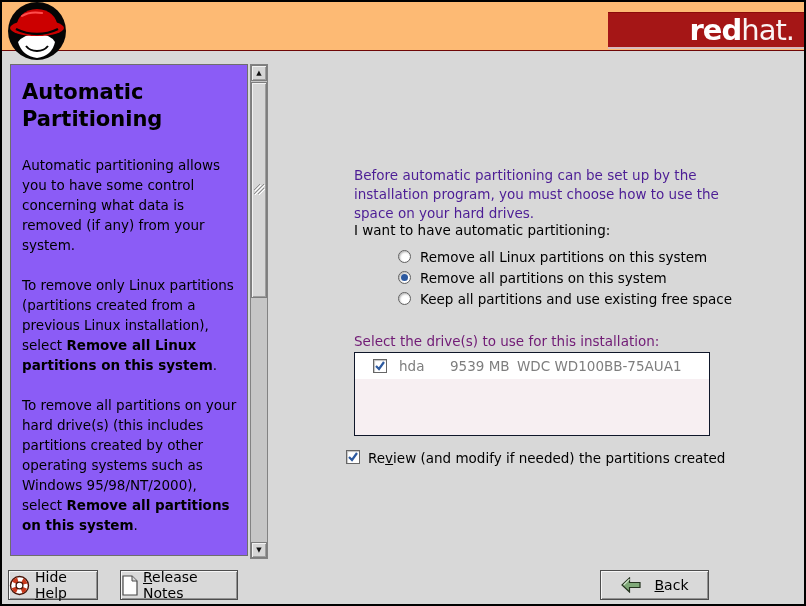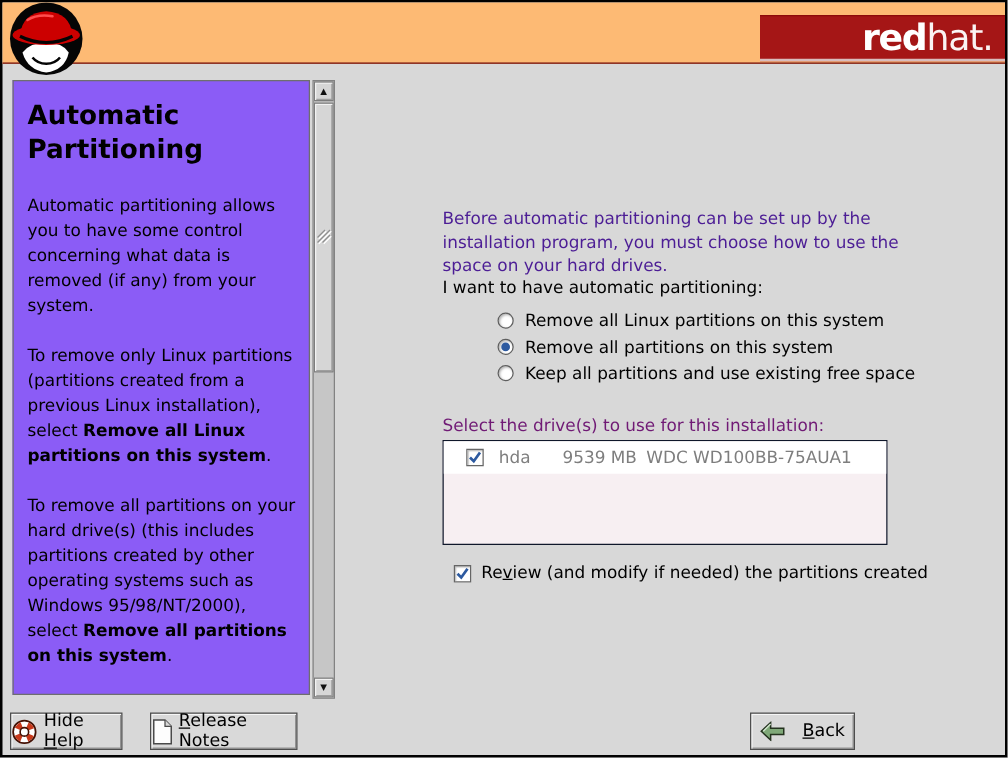--- a/index.html
+++ b/index.html
@@ -43,29 +43,29 @@
   .drive-list { position:absolute; left:352px; top:350px; width:356px; height:84px; background:#f7eff2; border:1px solid #0f172a; }
   .drive-row { position:relative; height:26px; background:#fff; }
   .drive-row .cb { position:absolute; left:18px; top:6px; }
   .dcol { position:absolute; top:5px; font-size:13.5px; color:#7e7e7e; white-space:nowrap; }
   .dev   { left:44px; }
   .dsize { left:95px; }
   .dmodel{ left:162px; }
 
   .cb { width:14px; height:14px; background:#fff; border:1px solid #666; box-shadow:inset 1px 1px 1px rgba(0,0,0,.25); display:flex; align-items:center; justify-content:center; flex:0 0 auto; }
 
-  .review-row { position:absolute; left:361px; top:448px; display:flex; align-items:flex-end; gap:8px; }
+  .review-row { position:absolute; left:344px; top:448px; display:flex; align-items:flex-start; gap:8px; }
   .review-label { font-size:13.5px; color:#000; }
   .u { text-decoration:underline; }
 
   
   .btn { position:absolute; top:568px; height:30px; background:#d9d9d9; border:1px solid #4d4d4d; box-shadow:inset 1px 1px 0 #f6f6f6, inset -1px -1px 0 #929292; display:flex; align-items:center; justify-content:center; gap:5px; font-size:14px; color:#000; cursor:default; }
   .btn-hide-help { left:6px; width:90px; }
   .btn-release   { left:118px; width:118px; }
-  .btn-back      { left:598px; width:84px; gap:14px; }
+  .btn-back      { left:598px; width:109px; gap:14px; }
   .btn-next      { left:712px; width:86px; gap:14px; outline:1px dotted #444; outline-offset:-4px; }
   .btn .icon { display:flex; align-items:center; }
 </style>
 </head>
 <body>
 
 <div class="screen">
   <div class="content">
 
     <div class="band">

